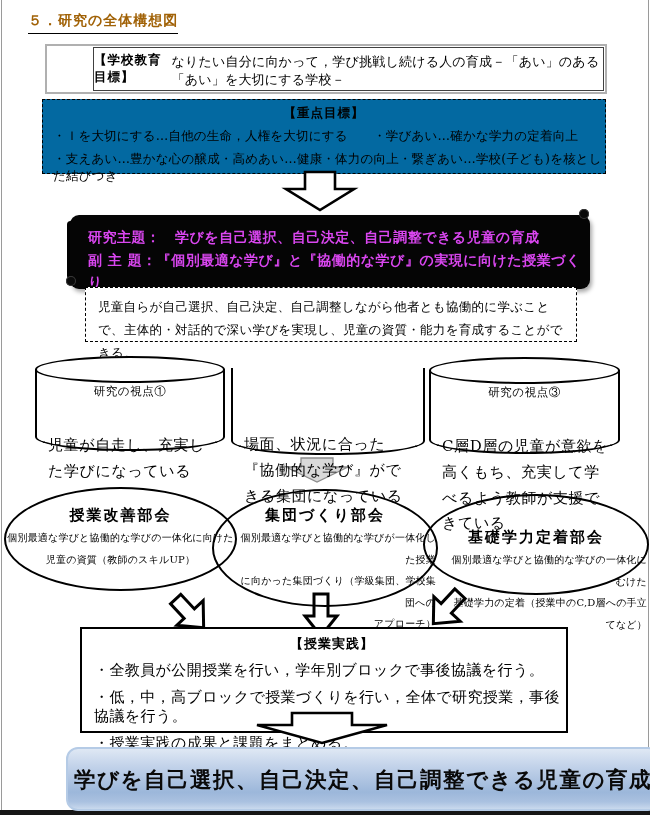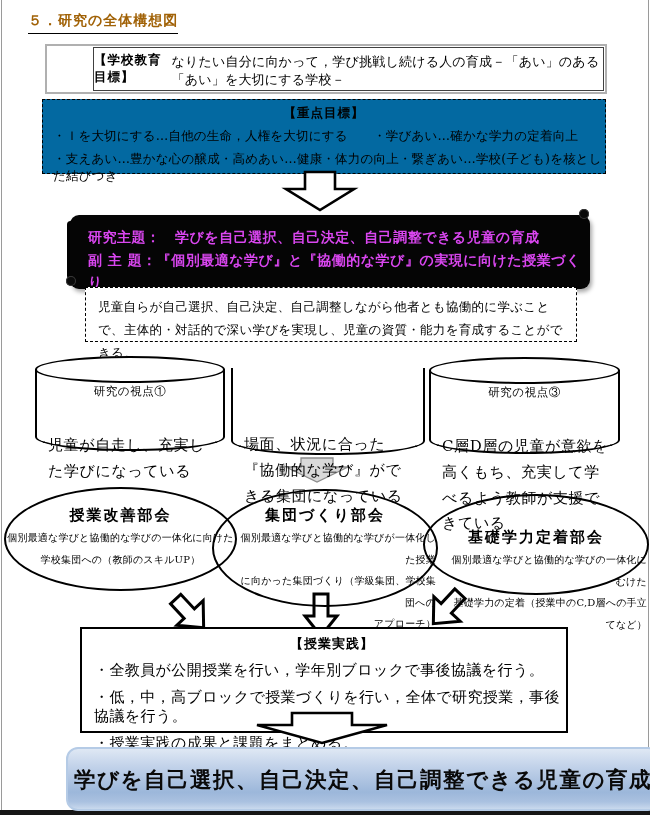--- a/index.html
+++ b/index.html
@@ -163,21 +163,21 @@
   <div class="abs gray-arrow">
     <svg width="66" height="26" viewBox="0 0 66 26">
       <path d="M17 1 H49 V10 H64 L33 25 L2 10 H17 Z" fill="#d9d9d9" stroke="#8c8c8c" stroke-width="1.3"></path>
     </svg>
   </div>
 
   <div class="abs ellipse ell1">
     <div class="ell-title">授業改善部会</div>
     <div class="ell-desc">
       <div>個別最適な学びと協働的な学びの一体化に向けた</div>
-      <div>学校集団への（教師のスキルUP）</div>
+      <div>児童の資質（教師のスキルUP）</div>
     </div>
   </div>
   <div class="abs ellipse ell3">
     <div class="ell-title">基礎学力定着部会</div>
     <div class="ell-desc">
       <div>個別最適な学びと協働的な学びの一体化にむけた</div>
       <div>基礎学力の定着（授業中のC,D層への手立てなど）</div>
     </div>
   </div>
   <div class="abs ellipse ell2">

